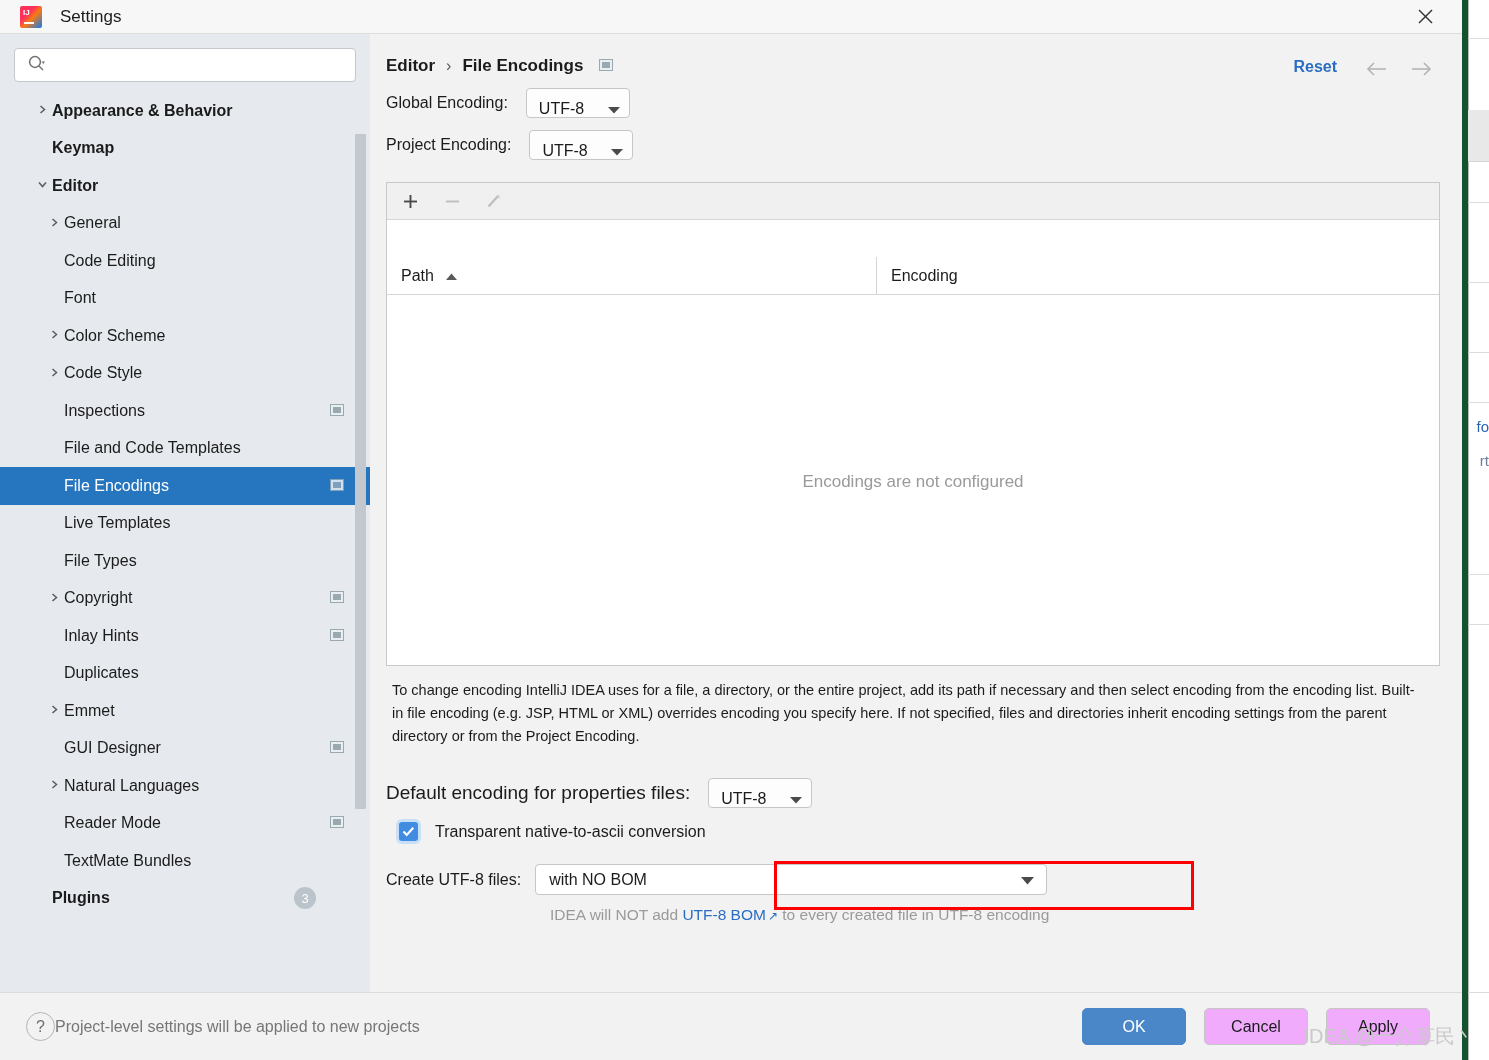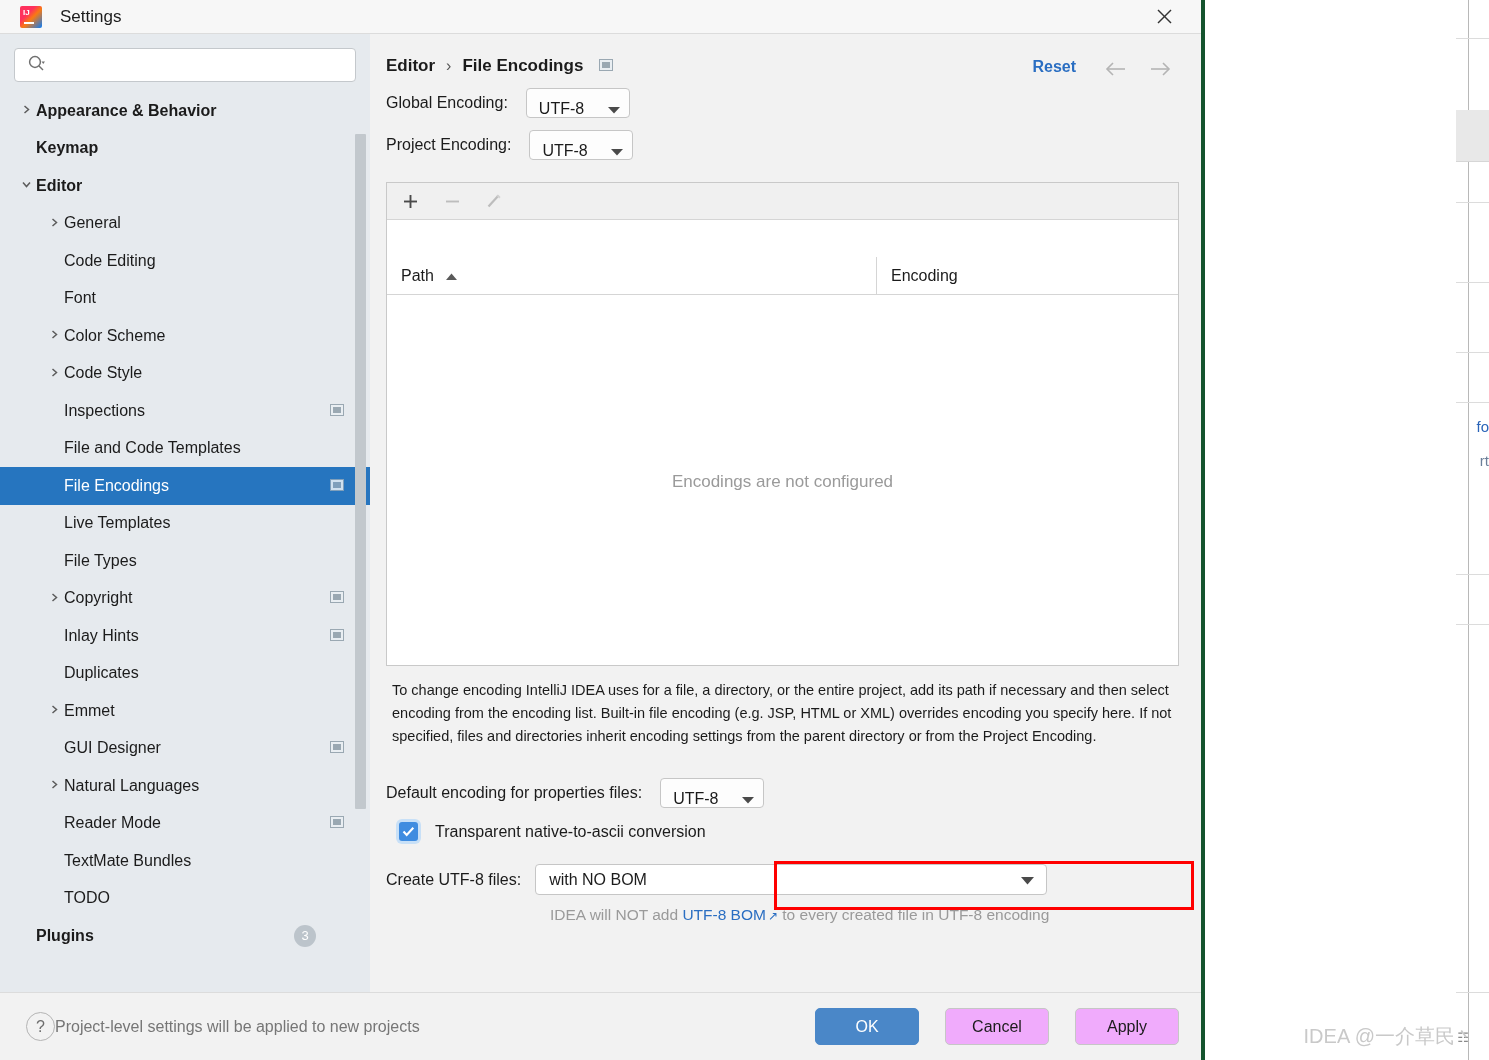--- a/index.html
+++ b/index.html
@@ -33,23 +33,23 @@
     font-size: 15px; color: #2a64b8; white-space: nowrap;
     font-family: "Liberation Sans", sans-serif;
   }
   .bg-text.muted { color: #6b7f99; }
   .bg-icon { position: absolute; color: #8a8a8a; font-size: 13px; }
 
   
   #dialog {
     position: absolute;
     left: 0; top: 0;
-    width: 1205px; height: 1060px;
+    width: 1468px; height: 1060px;
     background: #f2f2f2;
-    border-right: 4px solid #14532d;
+    border-right: 6px solid #14532d;
     display: flex; flex-direction: column;
   }
 
   
   #titlebar {
     height: 34px; min-height: 34px;
     background: #f7f7f7;
     border-bottom: 1px solid #dcdcdc;
     display: flex; align-items: center;
     position: relative;
@@ -109,21 +109,21 @@
   }
   .tree-item .arrow {
     width: 20px; text-align: center; color: #5c5c5c; font-size: 13px;
     flex: 0 0 20px; line-height: 1;
   }
   .tree-item .arrow.none { visibility: hidden; }
   .tree-item .tlabel {
     font-size: 16px; color: #1b1b1b; white-space: nowrap;
     font-family: "Liberation Sans", sans-serif;
   }
-  .tree-item.depth0 { padding-left: 16px; }
+  .tree-item.depth0 { padding-left: 32px; }
   .tree-item.depth1 { padding-left: 44px; }
   .tree-item.bold .tlabel { font-weight: bold; }
   .tree-item.selected { background: #2675bf; }
   .tree-item.selected .tlabel { color: #ffffff; }
   .tree-item .mon-icon {
     position: absolute; right: 26px; top: 50%; transform: translateY(-50%);
   }
   .tree-item .count-badge {
     position: absolute; right: 54px; top: 50%; transform: translateY(-50%);
     width: 22px; height: 22px; border-radius: 50%;
@@ -207,21 +207,21 @@
 
   #desc {
     margin: 13px 22px 0 22px;
     font-size: 14.5px; color: #1b1b1b; line-height: 23px;
     max-width: 1030px;
   }
 
   #props-row {
     display: flex; align-items: center; padding-left: 16px; margin-top: 30px;
   }
-  #props-row .enc-label { font-size: 16px; text-align: center; }
+  #props-row .enc-label { font-size: 19px; text-align: center; }
 
   #highlight-box {
     position: absolute; left: 404px; top: 827px;
     width: 420px; height: 49px;
     border: 3px solid #ff0000;
     pointer-events: none;
   }
   #checkbox-row {
     display: flex; align-items: center; margin-top: 14px; padding-left: 29px;
   }
@@ -257,21 +257,21 @@
     display: flex; align-items: center; position: relative;
   }
   #help-btn {
     margin-left: 26px; width: 29px; height: 29px; border-radius: 50%;
     border: 1px solid #b4b4b4; color: #6d6d6d;
     display: flex; align-items: center; justify-content: center;
     font-size: 16px; cursor: pointer;
   }
   #footer-note { font-size: 16px; color: #767676; }
   #footer-buttons {
-    position: absolute; right: 22px; display: flex; gap: 26px; align-items: center;
+    position: absolute; right: 32px; display: flex; gap: 18px; align-items: center;
   }
   .btn {
     height: 37px; min-width: 104px; border-radius: 5px;
     display: flex; align-items: center; justify-content: center;
     font-size: 16px; cursor: pointer;
     font-family: "Liberation Sans", sans-serif;
   }
   .btn.primary { background: #4a87c8; color: #ffffff; border: 1px solid #4a87c8; }
   .btn.normal { background: #f0abfc; color: #1b1b1b; border: 1px solid #c6c6c6; }
 
@@ -476,26 +476,20 @@
                 <rect x="0.5" y="0.5" width="13" height="11" fill="#e9eef2" stroke="#9aa8b2" stroke-width="1"></rect>
                 <rect x="3" y="3" width="8" height="6" fill="#9aa8b2"></rect>
               </svg></span>
           </div>
           <div class="tree-item depth1">
             <span class="arrow none"><svg width="11" height="11" viewBox="0 0 11 11">
                 <polyline points="3.5,2 7.5,5.5 3.5,9" fill="none" stroke="#5c5c5c" stroke-width="1.5"></polyline>
               </svg></span>
             <span class="tlabel">TextMate Bundles</span>
           </div>
-          <div class="tree-item depth1">
-            <span class="arrow none"><svg width="11" height="11" viewBox="0 0 11 11">
-                <polyline points="3.5,2 7.5,5.5 3.5,9" fill="none" stroke="#5c5c5c" stroke-width="1.5"></polyline>
-              </svg></span>
-            <span class="tlabel">TODO</span>
-          </div>
           <div class="tree-item depth0 bold">
             <span class="arrow none"><svg width="11" height="11" viewBox="0 0 11 11">
                 <polyline points="3.5,2 7.5,5.5 3.5,9" fill="none" stroke="#5c5c5c" stroke-width="1.5"></polyline>
               </svg></span>
             <span class="tlabel">Plugins</span>
             <span class="count-badge">3</span>
           </div>
         </div>
       <div id="sidebar-scrollbar"></div>
     </div>

